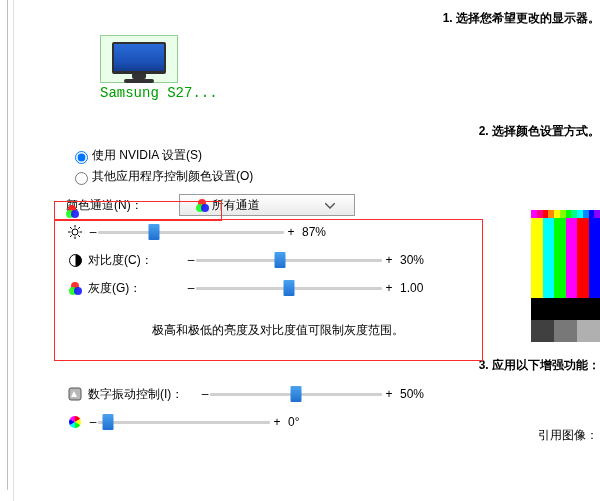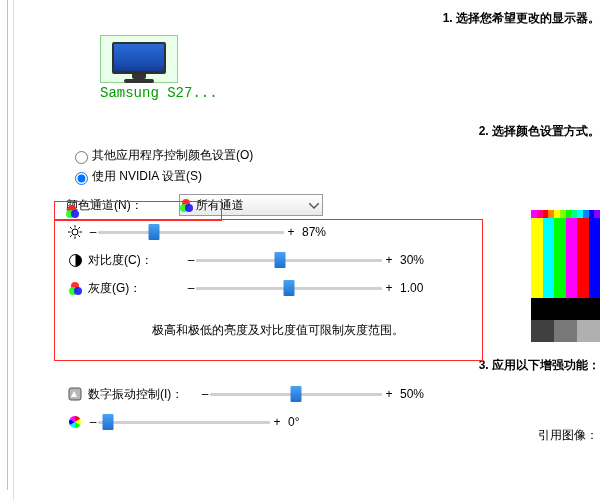--- a/index.html
+++ b/index.html
@@ -94,21 +94,21 @@
     cursor:pointer;
   }
   
   .drow { display:flex; align-items:center; height:26px;}
   .dropdown {
     margin-left: 36px;
     display:flex; align-items:center;
     border:1px solid #9a9a9a; height:20px;
     background:linear-gradient(180deg,#fff,#eaeaea);
     width: 142px;
-    padding: 0 0;
+    padding: 0 16px;
     justify-content: space-between;
   }
   .dropdown .ddlabel { display:flex; align-items:center; gap:4px;}
   .dropdown .chev {
     width: 16px; text-align:center;
   }
   .note { margin: 20px 0 0 86px; color:#000;}
   
   .enhance { margin: 4px 0 0 66px; width:412px;}
   
@@ -149,26 +149,26 @@
       <div class="base"></div>
     </div>
   </div>
   <div class="monitor-label">Samsung S27...</div>
 </div>
 
 <div class="section-title" style="margin-top:22px">2.  选择颜色设置方式。</div>
 
 <div class="radio-area">
   <label class="radio-row">
+    <input type="radio" name="mode" checked="" style="">
+    <span>使用 NVIDIA 设置(S)</span>
+  </label>
+  <label class="radio-row">
     <input type="radio" name="mode" style="">
     <span>其他应用程序控制颜色设置(O)</span>
-  </label>
-  <label class="radio-row">
-    <input type="radio" name="mode" checked="" style="">
-    <span>使用 NVIDIA 设置(S)</span>
   </label>
 </div>
 
 <div class="settings">
   <div class="drow">
     <span class="icon">
       <span class="rgb-dot"><span class="r"></span><span class="g"></span><span class="b"></span></span>
     </span>
     <span class="lab">颜色通道(N)：</span>
     <div class="dropdown">

